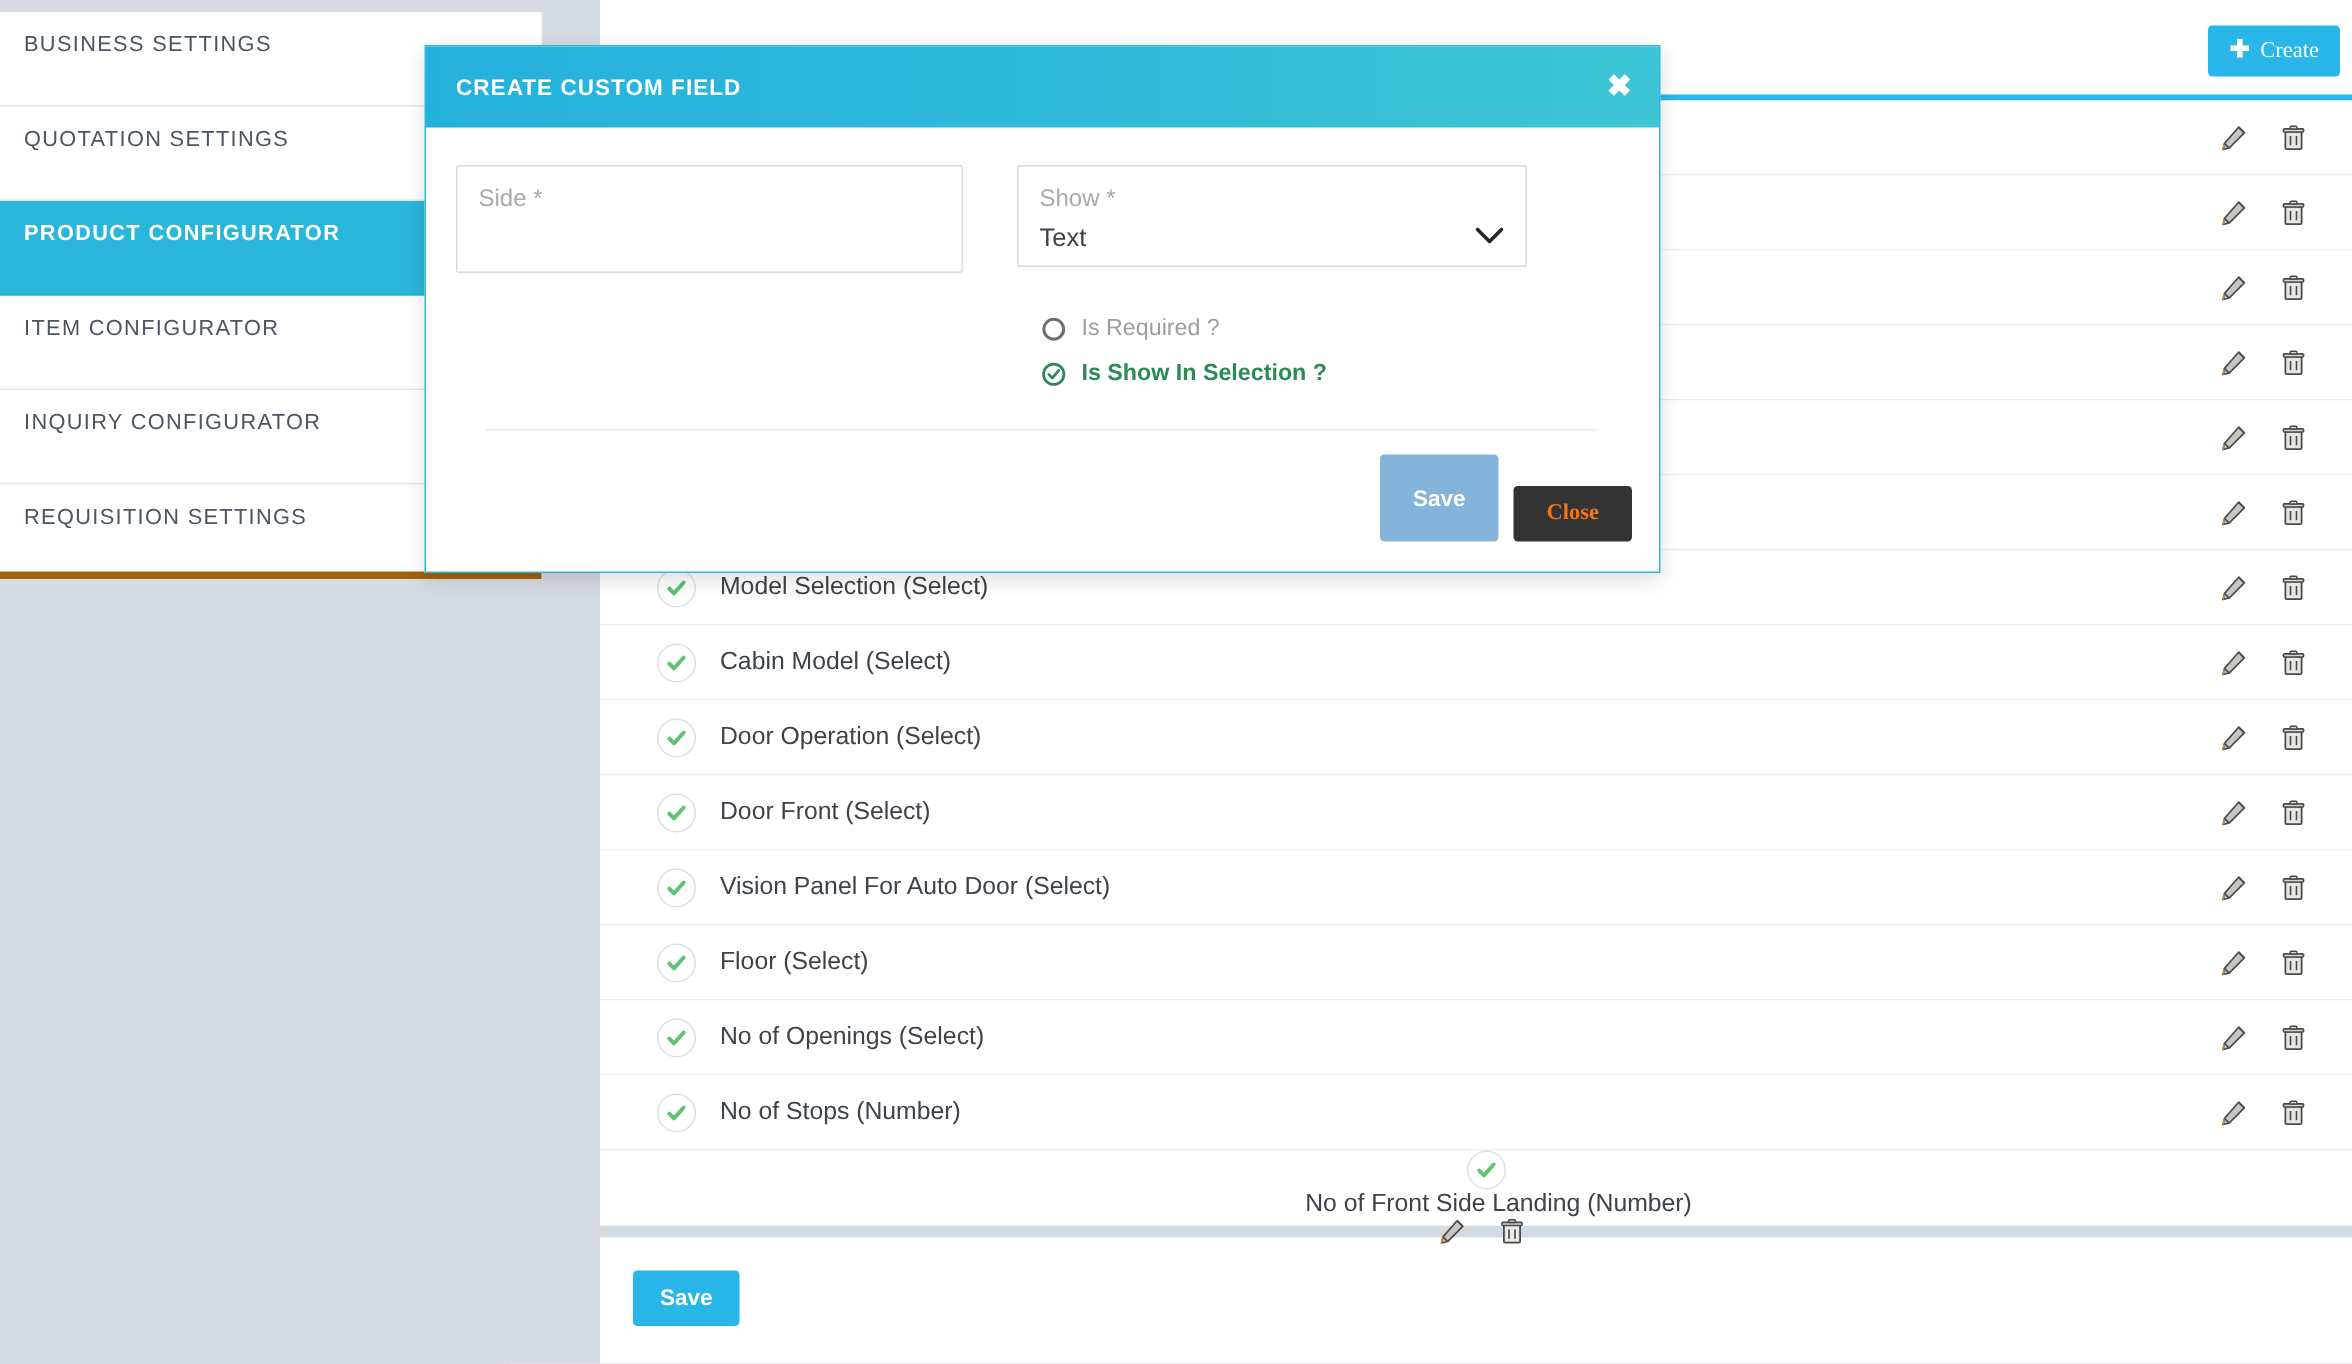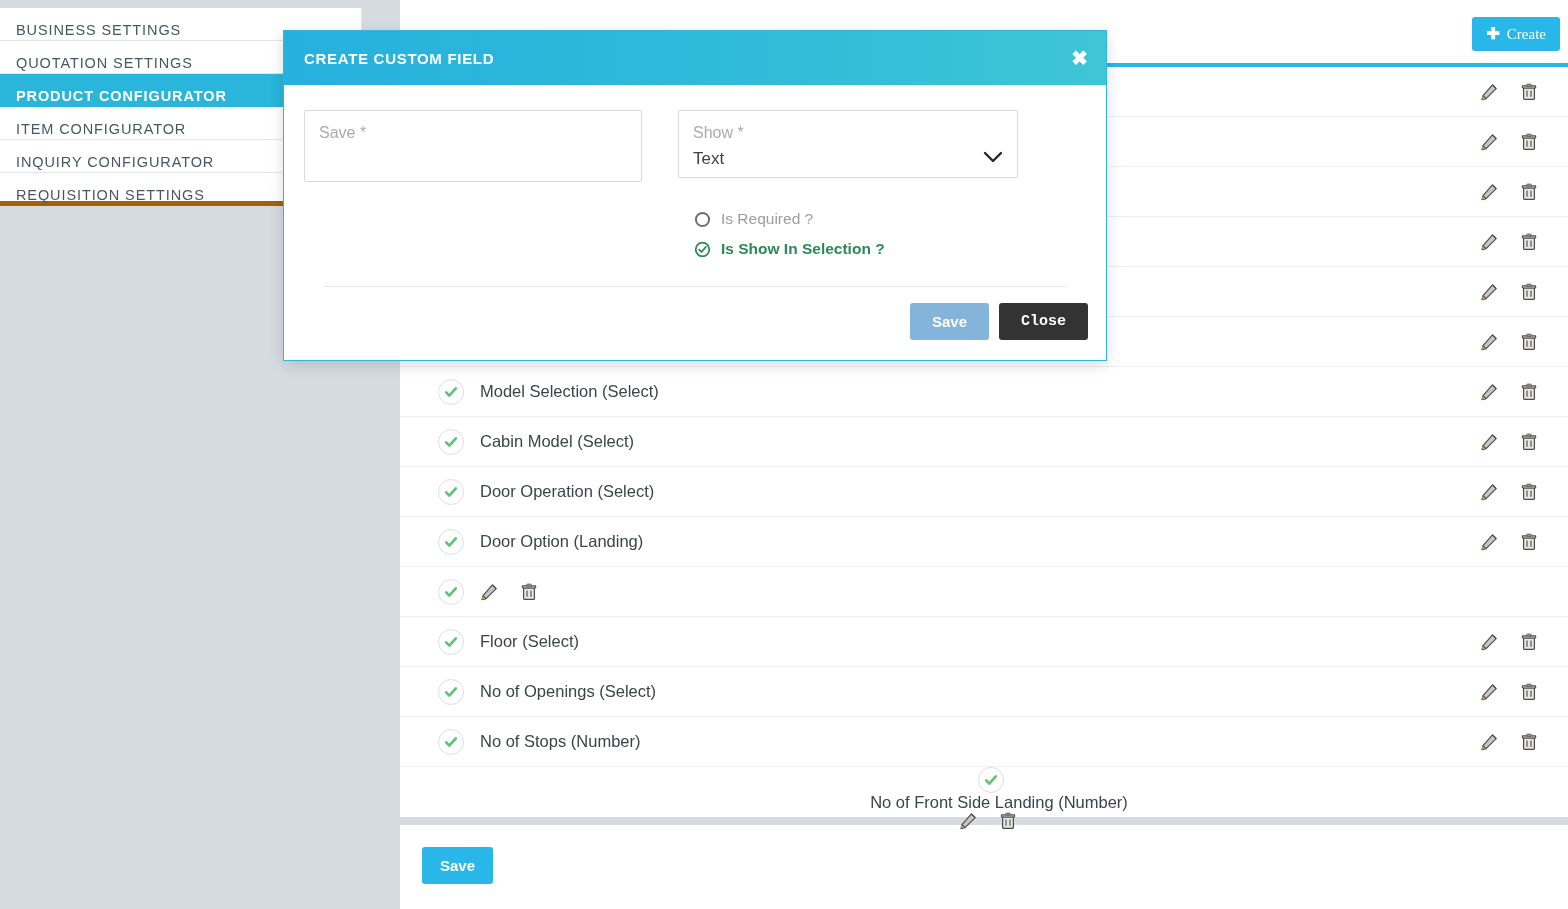--- a/index.html
+++ b/index.html
@@ -23,21 +23,21 @@
   
   .sidebar {
     position: absolute;
     left: 0; top: 8px;
     width: 362px;
     background: #ffffff;
     border-right: 1px solid #e2e2e2;
     z-index: 5;
   }
   .side-item {
-    height: 33px;
+    height: 63px;
     line-height: 45px;
     padding: 0 16px;
     font-size: 14.5px;
     letter-spacing: 0.9px;
     color: #4b5563;
     border-bottom: 1px solid #e6e6e6;
     white-space: nowrap;
     cursor: pointer;
     font-weight: 400;
   }
@@ -283,28 +283,29 @@
     border: none;
     border-radius: 3px;
     padding: 10px 22px;
     font-size: 15px;
     font-weight: bold;
     cursor: pointer;
     font-family: "Liberation Sans", sans-serif;
   }
   .btn-close-modal {
     background: #333333;
-    color: #ffffff;
+    color: #f97316;
     border: none;
     border-radius: 3px;
     padding: 10px 22px;
     font-size: 15px;
     font-weight: bold;
     cursor: pointer;
-    font-family: Liberation Mono, monospace;
+    font-family: Liberation Serif, serif;
+    margin-top: 21px;
   }
 
   .top-strip {
     position: absolute;
     left: 0; top: 0;
     width: 400px; height: 8px;
     background: #d6dae1;
     z-index: 6;
   }
 </style>
@@ -580,21 +581,21 @@
                 </svg>
               </span>
             </span>
           </div>
           <div class="row">
             <span class="check-icon">
               <svg width="16" height="16" viewBox="0 0 16 16">
                 <path d="M3.2 8.4 L6.3 11.6 L12.8 4.3" fill="none" stroke="#5cc472" stroke-width="2.6" stroke-linecap="round" stroke-linejoin="round"></path>
               </svg>
             </span>
-            <span class="row-label">Door Option (Landing)</span>
+            <span class="row-label">Door Front (Select)</span>
             <span class="row-actions">
               <span>
                 <svg class="act-icon" viewBox="0 0 18 18">
                   <path d="M12.4 1.8 L16.2 5.6 L6.1 15.7 L2.0 16.7 L3.0 12.6 Z" fill="#c8c6c2" stroke="#4a4a4a" stroke-width="1.1" stroke-linejoin="round"></path>
                   <path d="M12.4 1.8 L16.2 5.6" stroke="#4a4a4a" stroke-width="1.1"></path>
                   <path d="M2.0 16.7 L3.0 12.6" stroke="#c08a3e" stroke-width="1.1"></path>
                   <path d="M3.0 12.6 L6.1 15.7" stroke="#4a4a4a" stroke-width="1.1"></path>
                 </svg>
               </span>
               <span>
@@ -606,20 +607,21 @@
                 </svg>
               </span>
             </span>
           </div>
           <div class="row">
             <span class="check-icon">
               <svg width="16" height="16" viewBox="0 0 16 16">
                 <path d="M3.2 8.4 L6.3 11.6 L12.8 4.3" fill="none" stroke="#5cc472" stroke-width="2.6" stroke-linecap="round" stroke-linejoin="round"></path>
               </svg>
             </span>
+            <span class="row-label">Vision Panel For Auto Door (Select)</span>
             <span class="row-actions">
               <span>
                 <svg class="act-icon" viewBox="0 0 18 18">
                   <path d="M12.4 1.8 L16.2 5.6 L6.1 15.7 L2.0 16.7 L3.0 12.6 Z" fill="#c8c6c2" stroke="#4a4a4a" stroke-width="1.1" stroke-linejoin="round"></path>
                   <path d="M12.4 1.8 L16.2 5.6" stroke="#4a4a4a" stroke-width="1.1"></path>
                   <path d="M2.0 16.7 L3.0 12.6" stroke="#c08a3e" stroke-width="1.1"></path>
                   <path d="M3.0 12.6 L6.1 15.7" stroke="#4a4a4a" stroke-width="1.1"></path>
                 </svg>
               </span>
               <span>
@@ -754,21 +756,21 @@
         <span class="modal-title">CREATE CUSTOM FIELD</span>
         <button class="modal-close">✖</button>
       </div>
 
       <div class="modal-body">
 
         <div class="field-row">
 
           <div class="field name-field">
             <div class="input-box">
-              <span class="flabel">Save *</span>
+              <span class="flabel">Side *</span>
             </div>
           </div>
 
           <div class="field type-field">
             <div class="input-box type-box">
               <span class="flabel">Show *</span>
               <span class="fvalue">Text</span>
               <svg class="chevron" viewBox="0 0 20 12">
                 <path d="M2 2 L10 10 L18 2" fill="none" stroke="#22262b" stroke-width="2.4" stroke-linecap="round" stroke-linejoin="round"></path>
               </svg>

